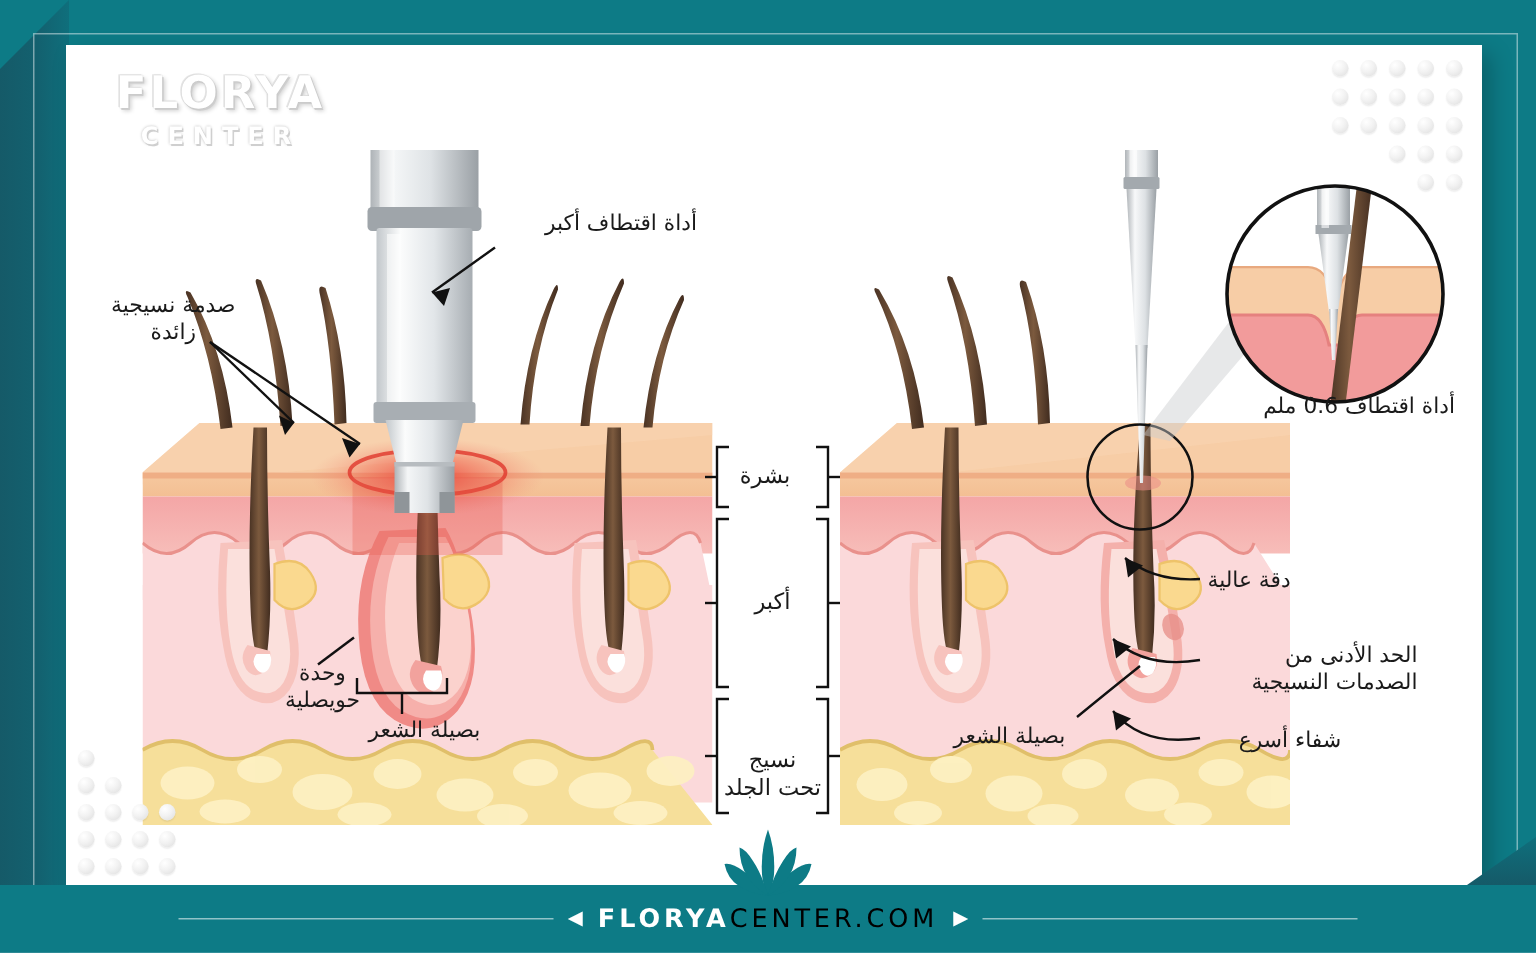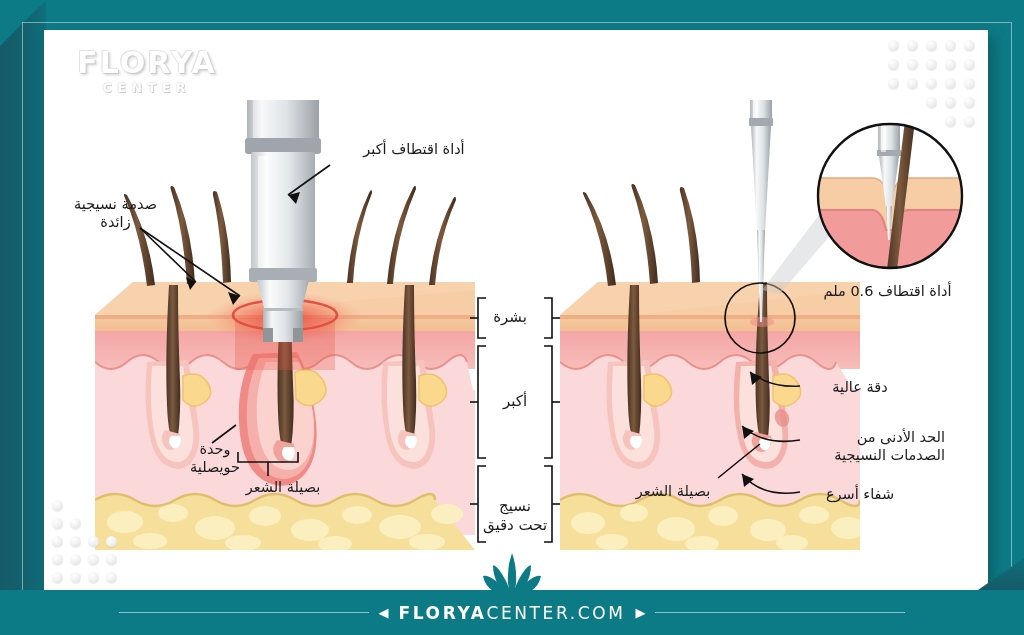--- a/index.html
+++ b/index.html
@@ -55,21 +55,21 @@
     background: #0d7b86;
     display: flex; align-items: center; justify-content: center;
     gap: 10px;
   }
   .footer-rule { height: 1px; background: rgba(255,255,255,0.55); flex: 0 0 250px; }
   .footer-text {
     color: #ffffff; font-size: 17px; font-weight: bold;
     letter-spacing: 2.6px; white-space: nowrap;
     direction: ltr;
   }
-  .footer-text .dim { color: #ffffff; font-weight: normal; }
+  .footer-text .dim { color: #000000; font-weight: normal; }
   .footer-arrow { color: #ffffff; font-size: 13px; line-height: 1; }
   .footer-shadow {
     position: absolute; right: 0; bottom: 45px;
     width: 46px; height: 32px;
     background: linear-gradient(to bottom, #0f6f7c, #155a68);
     clip-path: polygon(0 100%, 100% 0, 100% 100%);
   }
   
   .leaf-mark {
     position: absolute;
@@ -88,21 +88,21 @@
     direction: ltr;
     user-select: none;
   }
   .wm-main {
     font-size: 30px; font-weight: bold; letter-spacing: 2px;
     color: #ffffff;
     text-shadow: 0 0 1px #b9b9b9, 1px 1px 0 #cfcfcf, -1px -1px 0 #e8e8e8, 2px 2px 3px rgba(0,0,0,0.18);
     line-height: 1;
   }
   .wm-sub {
-    font-size: 12px; font-weight: bold; letter-spacing: 6px;
+    font-size: 16px; font-weight: bold; letter-spacing: 6px;
     color: #ffffff;
     text-shadow: 1px 1px 0 #cfcfcf, 0 0 2px #bbbbbb;
     margin-top: 3px;
   }
   
   .title {
     position: absolute;
     top: 52px;
     font-size: 27px; font-weight: bold; color: #1a1a1a;
     white-space: nowrap;
@@ -357,21 +357,21 @@
       <path d="M92 28 L100 28"></path>
       <path d="M84 56 L92 56 L92 168 L84 168"></path>
       <path d="M92 112 L100 112"></path>
       <path d="M84 176 L92 176 L92 252 L84 252"></path>
       <path d="M92 214 L100 214"></path>
     </g>
   </svg>
   <div class="lbl lbl-layer" style="left:478px; top:308px; width:64px;">بشرة</div>
   <div class="lbl lbl-layer" style="left:478px; top:392px; width:74px;">أكبر</div>
   <div class="lbl lbl-layer" style="left:472px; top:497px; width:86px;">نسيج
-تحت دقيق</div>
+تحت الجلد</div>
 
   <div class="panel" style="left:560px; top:100px;">
     <svg width="300" height="450" viewBox="0 0 300 450" xmlns="http://www.w3.org/2000/svg">
       <defs>
         <linearGradient id="R-epi" x1="0" y1="0" x2="0" y2="1">
           <stop offset="0%" stop-color="#f6c9a0"></stop>
             <stop offset="100%" stop-color="#f3bf93"></stop>
         </linearGradient>
         <linearGradient id="R-derm" x1="0" y1="0" x2="0" y2="1">
           <stop offset="0%" stop-color="#f4a6a6"></stop>
@@ -487,22 +487,22 @@
 
       <path d="M96 -6 L106 -6 L86 160 L76 160 Z" fill="url(#I-hair)"></path>
     </g>
     <circle cx="80" cy="78" r="72" fill="none" stroke="#111" stroke-width="2.4"></circle>
   </svg>
 
   <svg style="position:absolute; left:740px; top:190px; width:130px; height:110px; z-index:3;">
     <path d="M22 100 L92 8 L112 20 L40 104 Z" fill="#c9ccce" opacity="0.45"></path>
   </svg>
 
-  <div class="lbl" style="left:805px; top:282px; width:165px; ">أداة اقتطاف 0.6 ملم</div>
-  <div class="lbl" style="left:805px; top:378px; width:110px; text-align:center;">دقة عالية</div>
+  <div class="lbl" style="left:805px; top:262px; width:165px; text-align:right;">أداة اقتطاف 0.6 ملم</div>
+  <div class="lbl" style="left:805px; top:378px; width:110px; text-align:left;">دقة عالية</div>
   <div class="lbl" style="left:805px; top:428px; width:140px; text-align:right;">الحد الأدنى من
 الصدمات النسيجية</div>
   <div class="lbl" style="left:805px; top:485px; width:110px; ">شفاء أسرع</div>
   <div class="lbl" style="left:618px; top:482px; width:110px;">بصيلة الشعر</div>
 
   <svg style="position:absolute; left:0; top:0; width:1024px; height:635px; pointer-events:none; z-index:6;">
     <g stroke="#111" stroke-width="1.6" fill="none">
       <path d="M800 386 q-30 2 -50 -14"></path>
       <path d="M800 440 q-36 6 -58 -14"></path>
       <path d="M800 492 q-38 6 -58 -18"></path>

